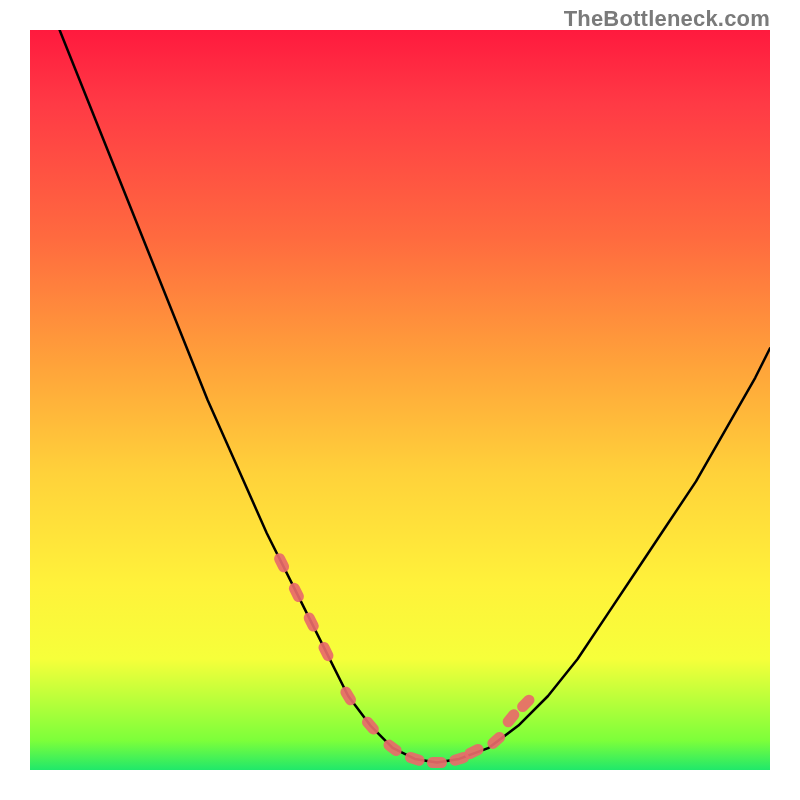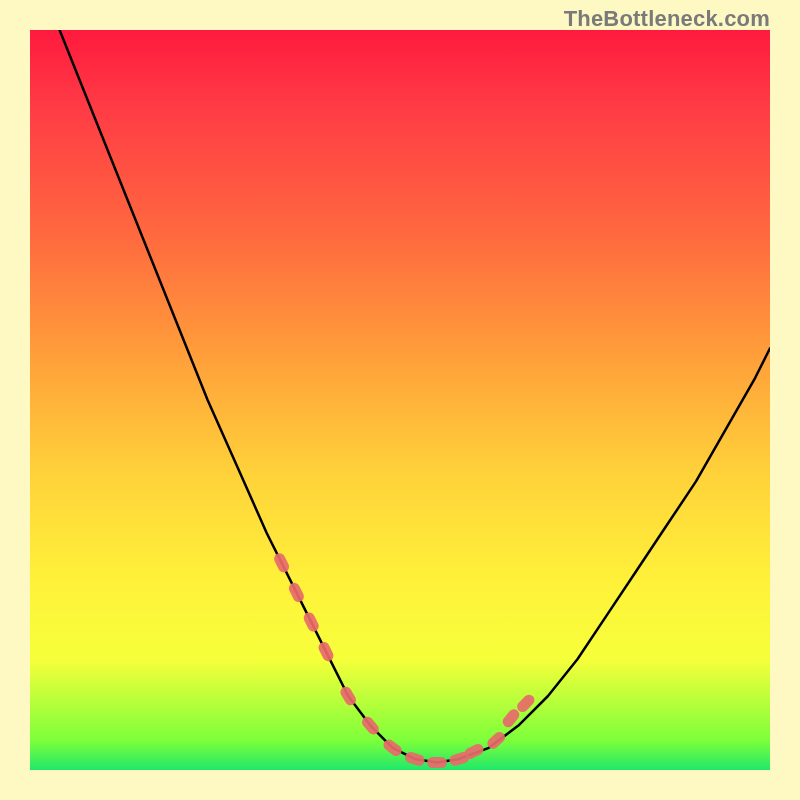--- a/index.html
+++ b/index.html
@@ -10,21 +10,21 @@
     background: #000000;
     overflow: hidden;
     font-family: Arial, Helvetica, sans-serif;
   }
   .frame {
     position: absolute;
     top: 0;
     left: 0;
     width: 800px;
     height: 800px;
-    background: #fef9c3;
+    background: #ffffff;
   }
   .plot-area {
     position: absolute;
     top: 30px;
     left: 30px;
     width: 740px;
     height: 740px;
     
     background: linear-gradient(
       to bottom,

